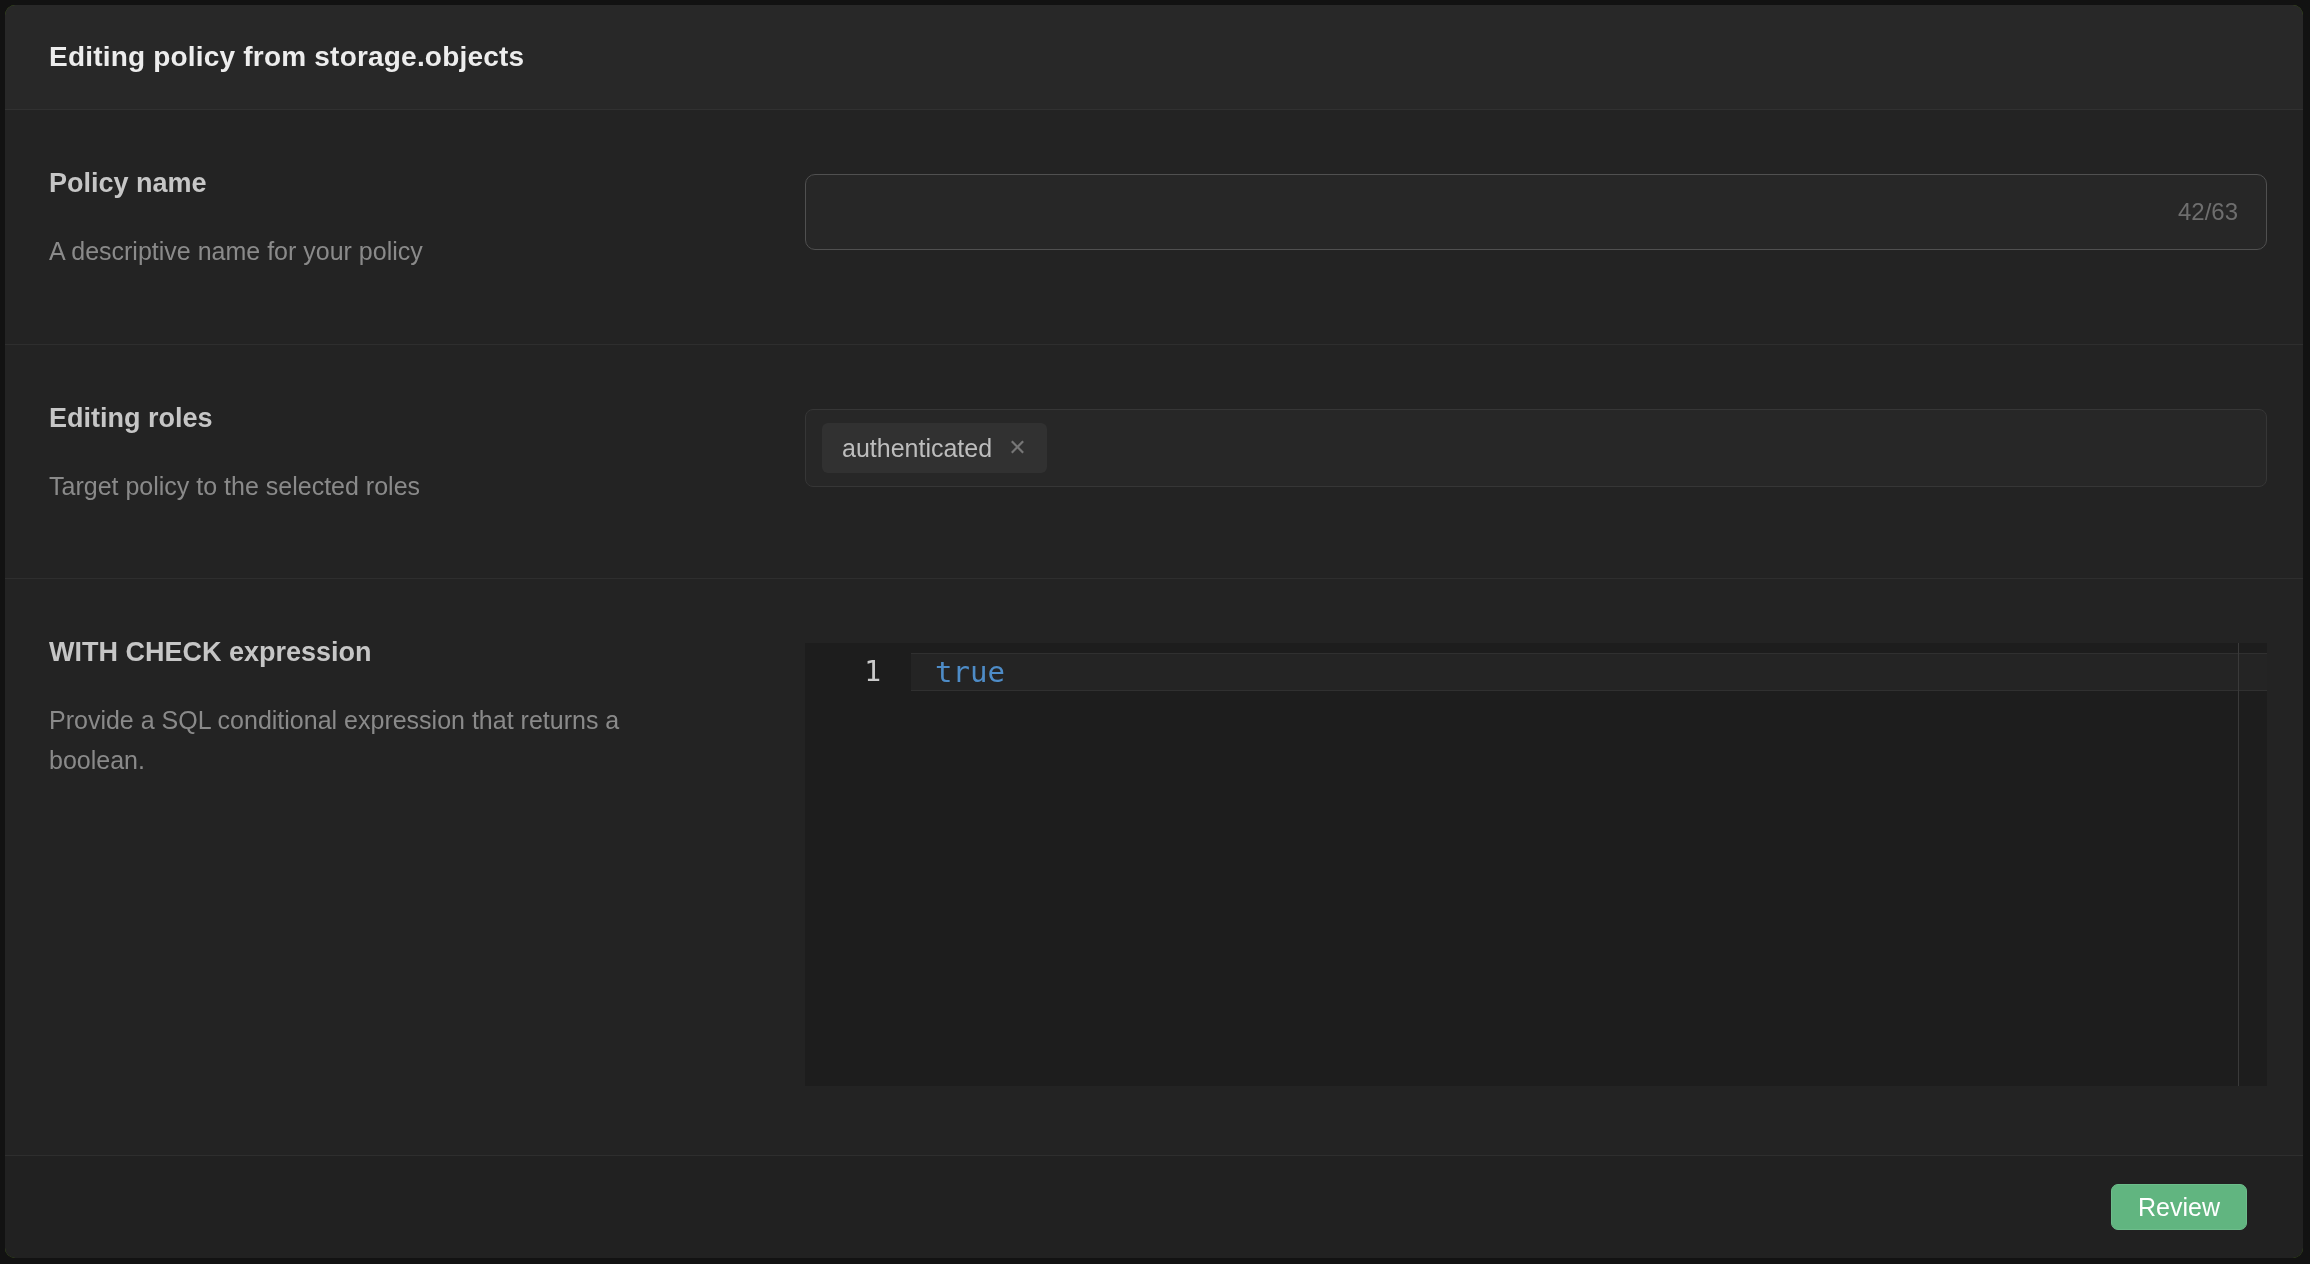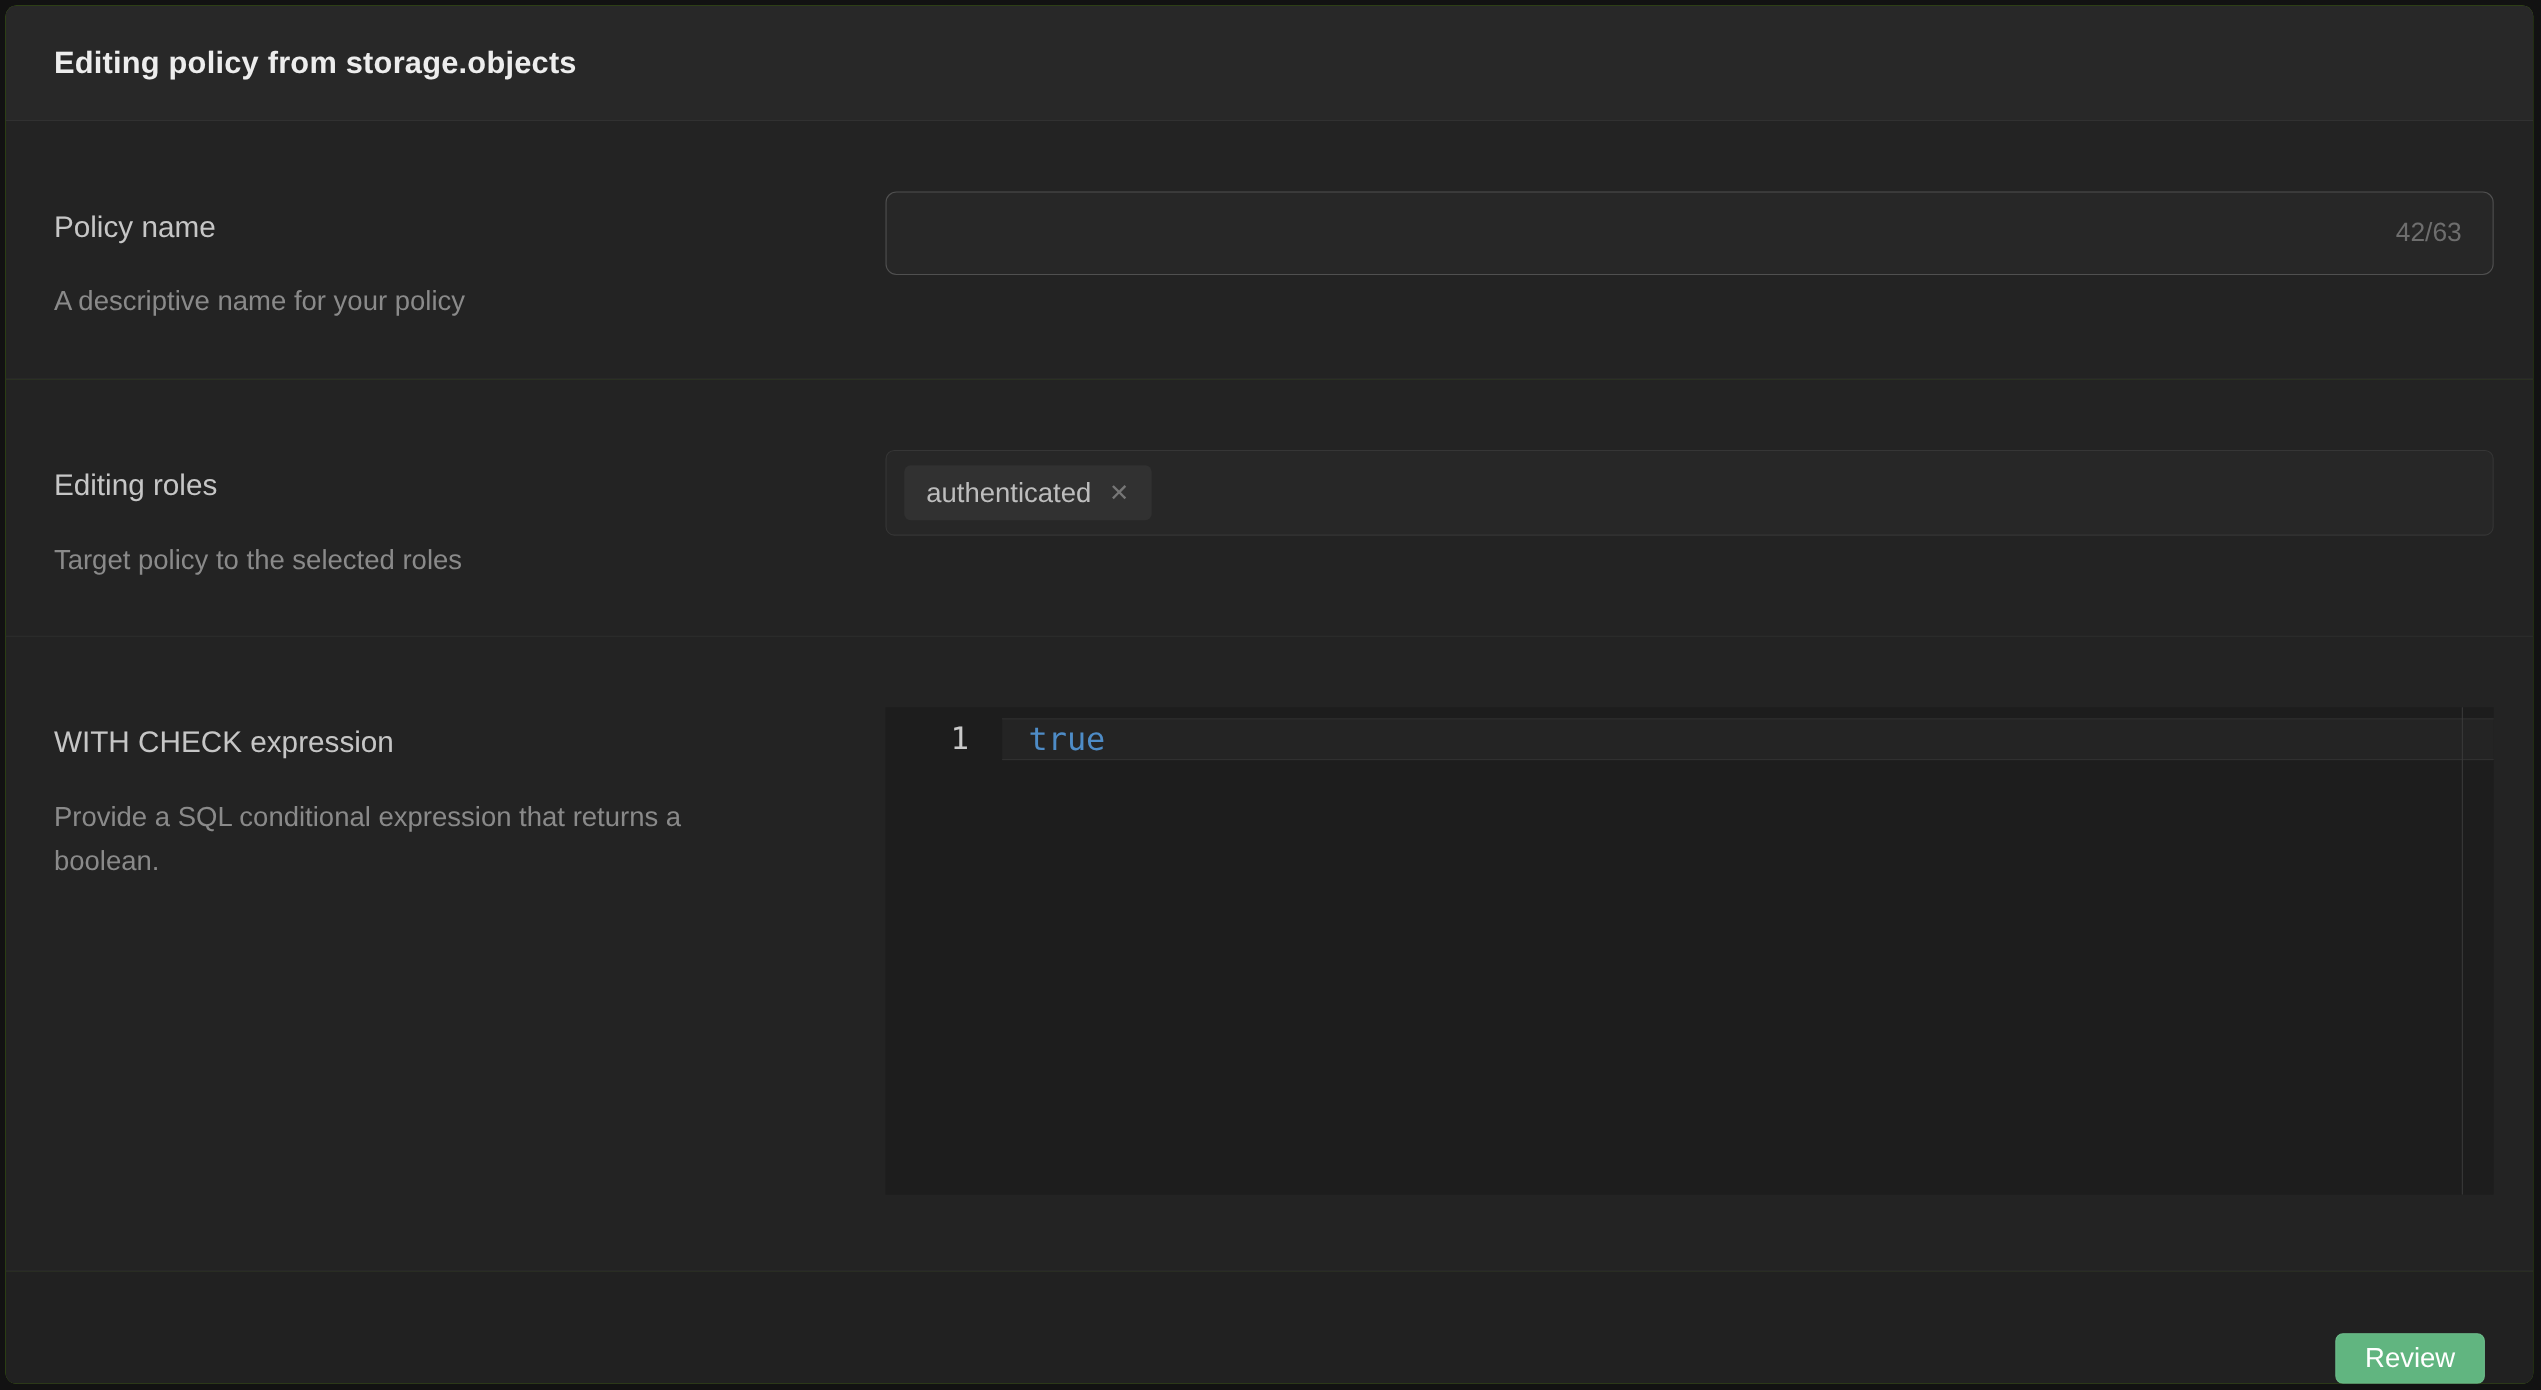--- a/index.html
+++ b/index.html
@@ -46,22 +46,21 @@
   .section.policy-name-section { flex: 0 0 235px; }
   .section.target-roles-section { flex: 0 0 234px; }
   .section.with-check-section { flex: 1 1 auto; border-bottom: 1px solid #2e2e2e; }
   .section-left {
     flex: 0 0 800px;
     padding: 58px 40px 0 44px;
   }
   .section-label {
     color: #c6c6c6;
     font-size: 27px;
-    font-weight: 400;
-    margin-top: 23px;
+    font-weight: 700;
   }
   .section-desc {
     margin-top: 32px;
     color: #8a8a8a;
     font-size: 25px;
     line-height: 40px;
     max-width: 650px;
   }
   .section-right {
     flex: 1 1 auto;
@@ -171,23 +170,23 @@
     right: 28px;
     width: 1px;
     background: #3a3a3a;
   }
 
   
   .dialog-footer {
     flex: 0 0 102px;
     background: #212121;
     display: flex;
-    align-items: flex-end;
+    align-items: center;
     justify-content: flex-end;
-    padding-right: 44px;
+    padding-right: 56px;
   }
   .review-button {
     background: #61b580;
     border: 1px solid #6dbd8b;
     color: #ffffff;
     font-size: 25px;
     font-family: "Liberation Sans", sans-serif;
     border-radius: 7px;
     height: 46px;
     padding: 0 26px;

